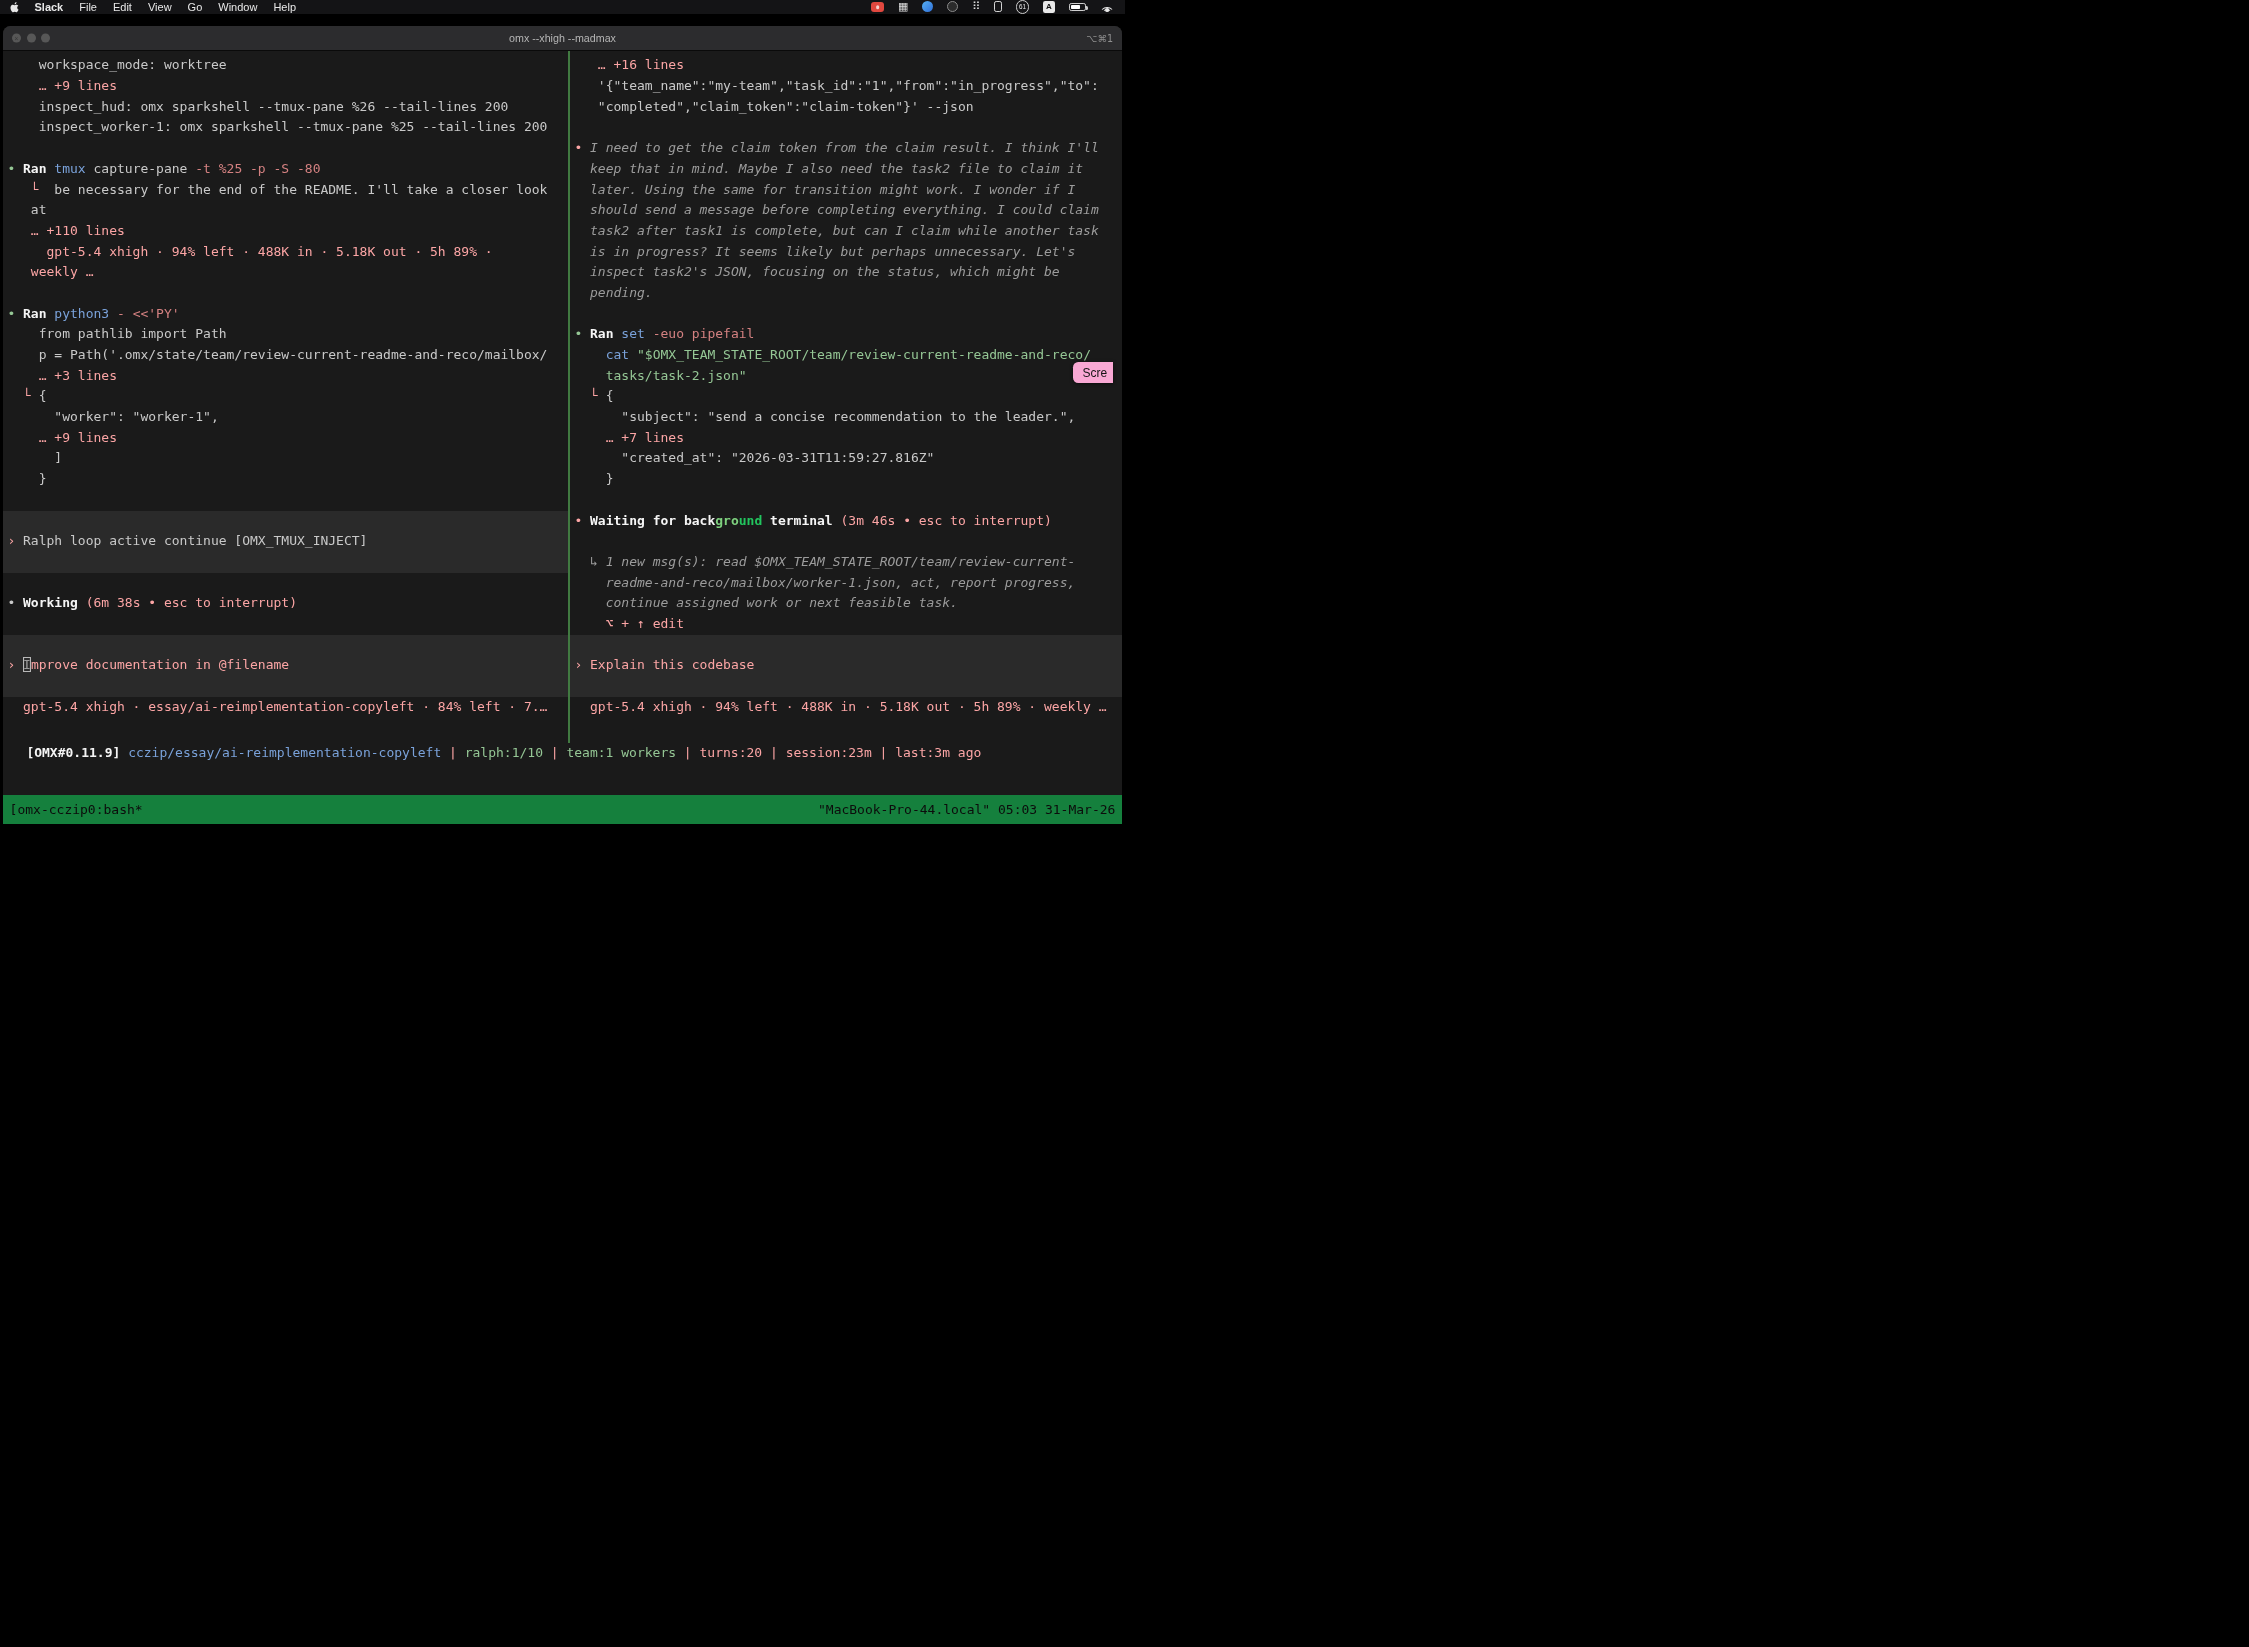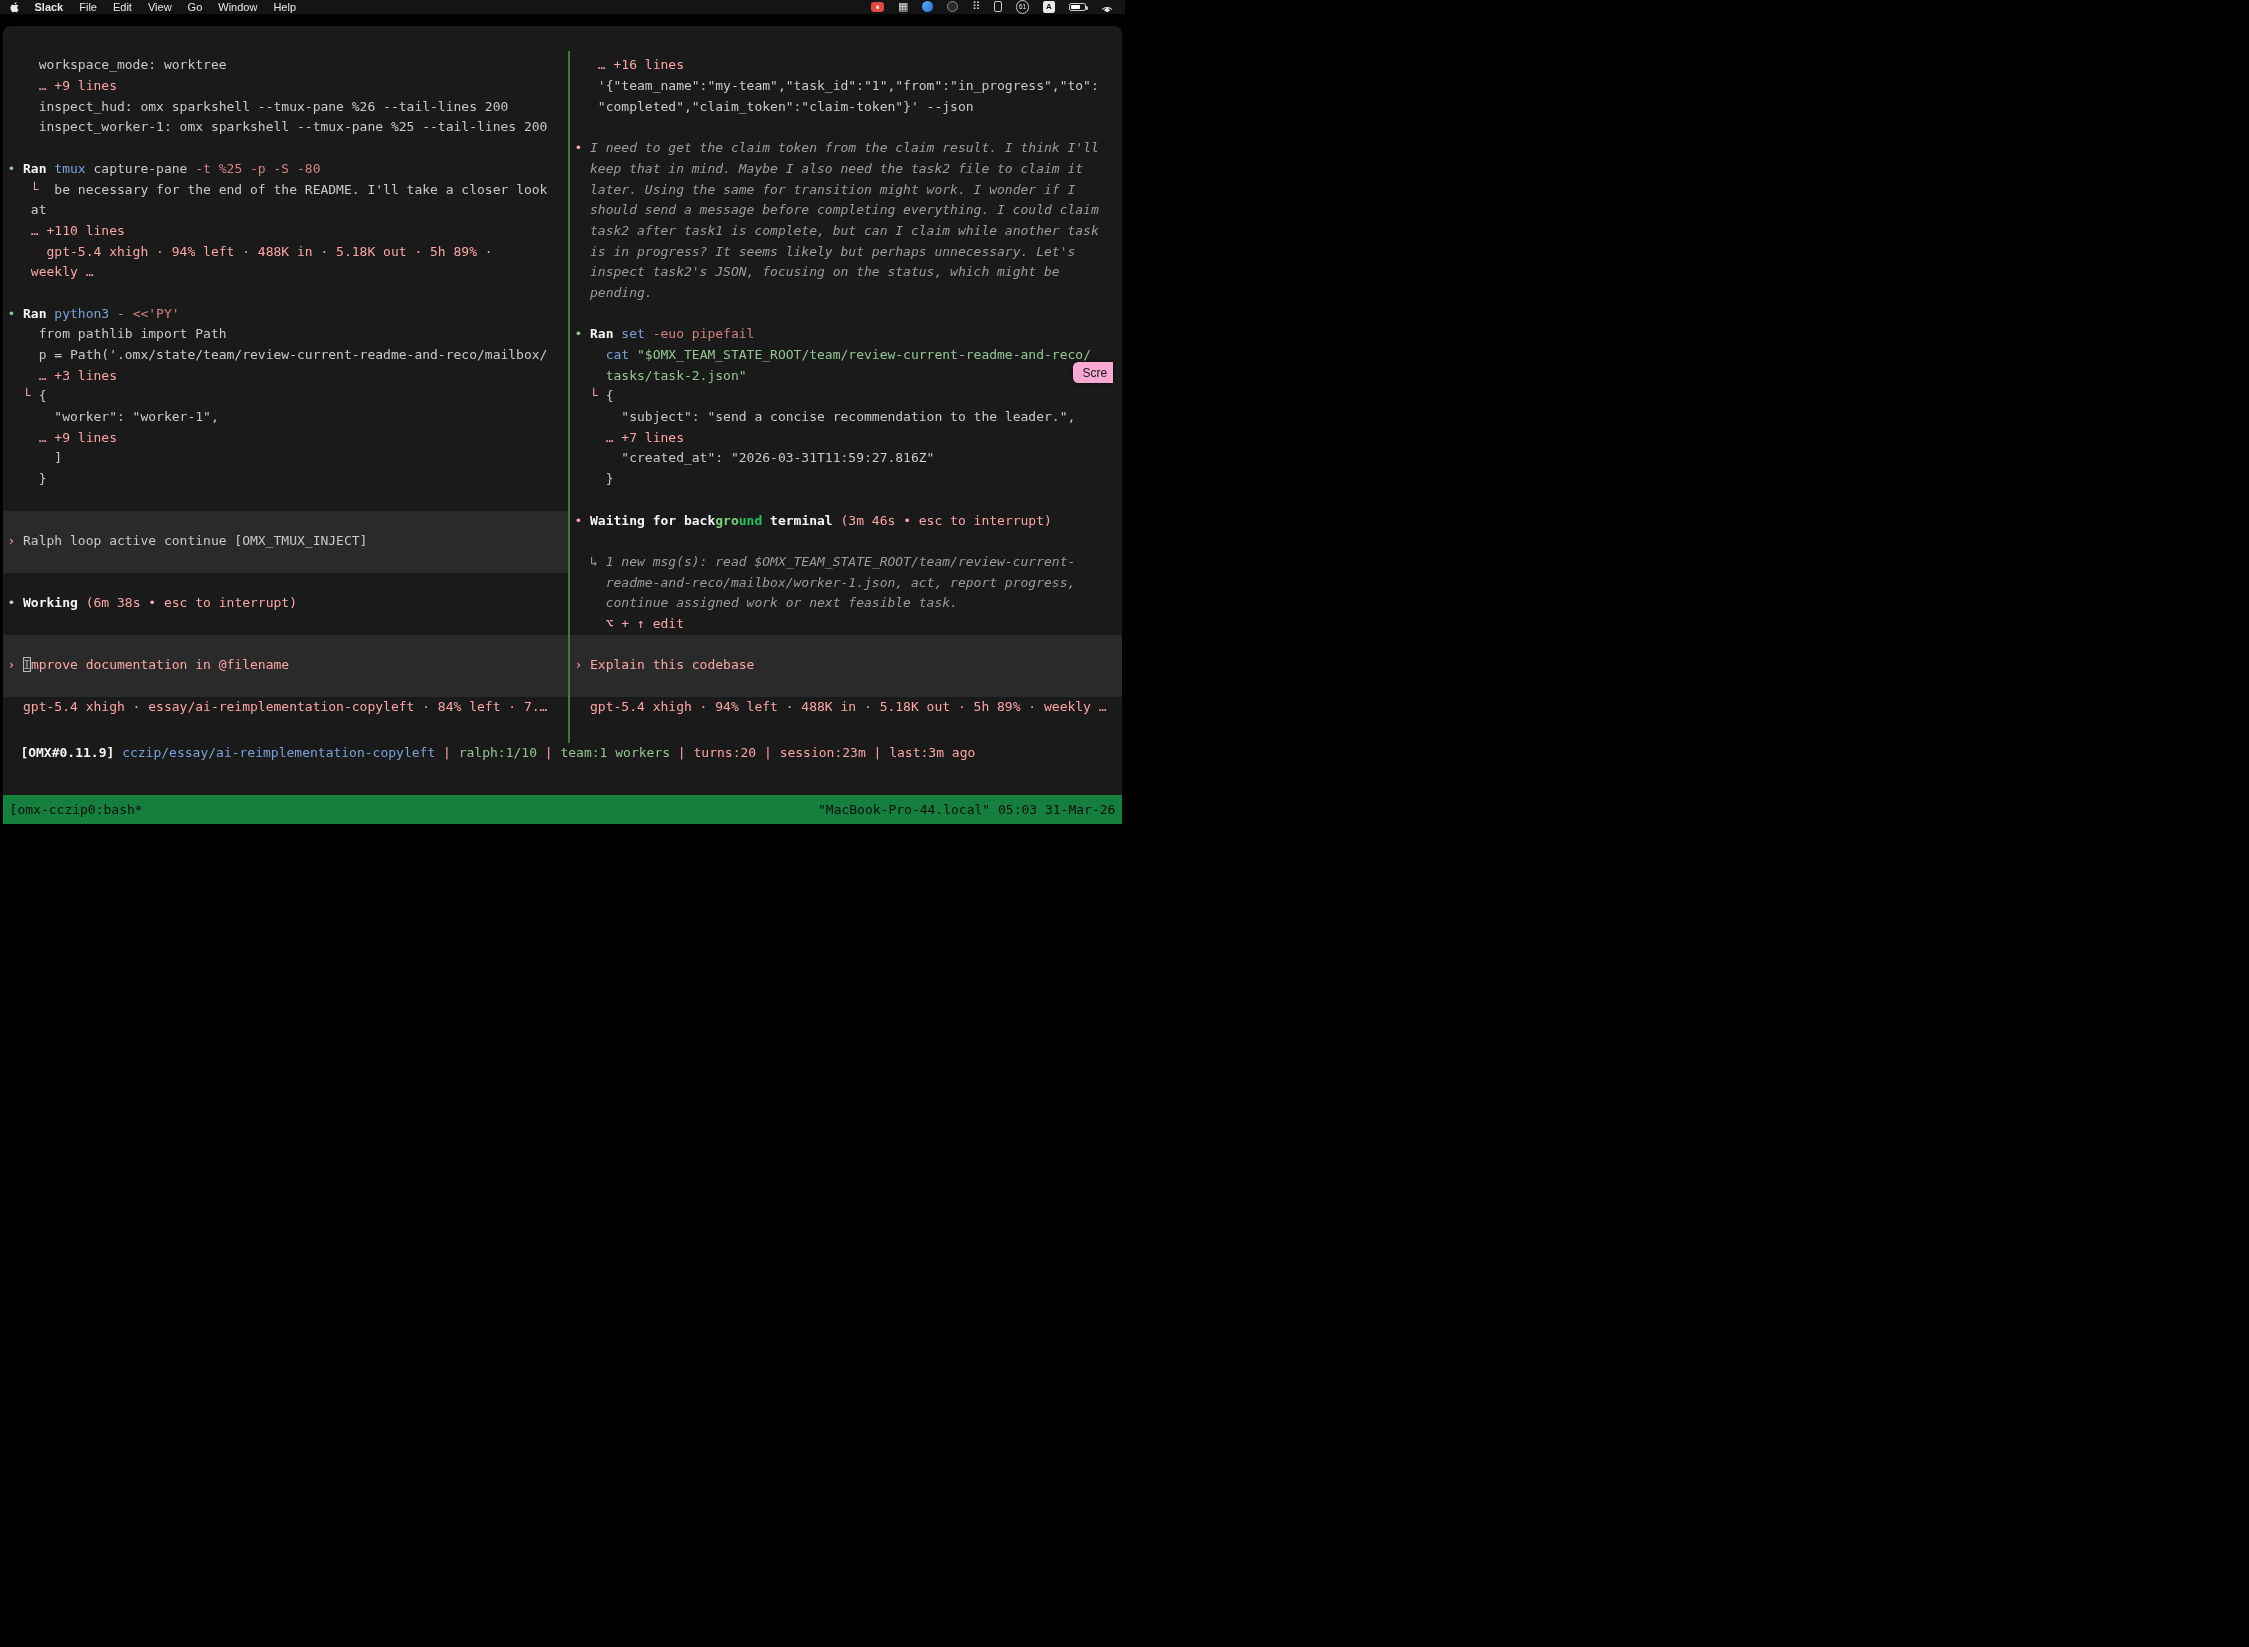--- a/index.html
+++ b/index.html
@@ -67,21 +67,21 @@
   .c-bw  { color:#f5f5f5; font-weight:bold; }
   .c-blue{ color:#7aa2da; }
   .c-red { color:#d48181; }
   .c-grn { color:#95c795; }
   .c-grnb{ color:#7ed07e; font-weight:bold; }
   .c-grnd{ color:#22c55e; font-weight:bold; }
   .c-it  { color:#9c9c9c; font-style:italic; }
   .c-cur { color:#9c9c9c; box-shadow:inset 0 0 0 1.1px #b8b8b8; }
 
   
-  .omx-line { position:absolute; left:6px; right:0; top:717px; height:20.7px; line-height:20.7px;
+  .omx-line { position:absolute; left:12px; right:0; top:717px; height:20.7px; line-height:20.7px;
     font-size:13px; white-space:pre; padding-left:7px; overflow:hidden; }
 
   
   .tmux-bar { position:absolute; left:0; right:0; bottom:0; height:29px; background:#15803d;
     color:#0c0c0c; display:flex; align-items:center; justify-content:space-between;
     font-size:13px; padding:0 6.6px; white-space:pre; }
 
   
   .screen-tooltip { position:absolute; right:12px; top:362px; z-index:20; background:#f9a8d4;
     color:#151515; font-family:"Liberation Sans",sans-serif; font-size:12px;
@@ -109,20 +109,29 @@
     <span class="mb-icon batt"></span>
     <span class="mb-icon wifi">
         <b class="w1"></b>
         <b class="w2"></b>
         <b class="w3"></b>
       </span>
   </span>
 </div>
 
 <div class="window">
+  <div class="titlebar">
+    <span class="tl-group">
+      <span class="tl">×</span>
+      <span class="tl"></span>
+      <span class="tl"></span>
+    </span>
+    <span class="win-title">omx --xhigh --madmax</span>
+    <span class="win-shortcut">⌥⌘1</span>
+  </div>
 
   <div class="pane pane-left">
     <div class="pane-inner" id="pane-left">
         <div class="tline"><span class="c-fg">    workspace_mode: worktree</span></div>
         <div class="tline"><span class="c-dim">    … +9 lines</span></div>
         <div class="tline"><span class="c-fg">    inspect_hud: omx sparkshell --tmux-pane %26 --tail-lines 200</span></div>
         <div class="tline"><span class="c-fg">    inspect_worker-1: omx sparkshell --tmux-pane %25 --tail-lines 200</span></div>
         <div class="tline"></div>
         <div class="tline"><span class="c-grn">• </span><span class="c-bw">Ran </span><span class="c-blue">tmux </span><span class="c-fg">capture-pane </span><span class="c-red">-t %25 -p -S -80</span></div>
         <div class="tline"><span class="c-dim">   └  </span><span class="c-fg">be necessary for the end of the README. I'll take a closer look</span></div>

